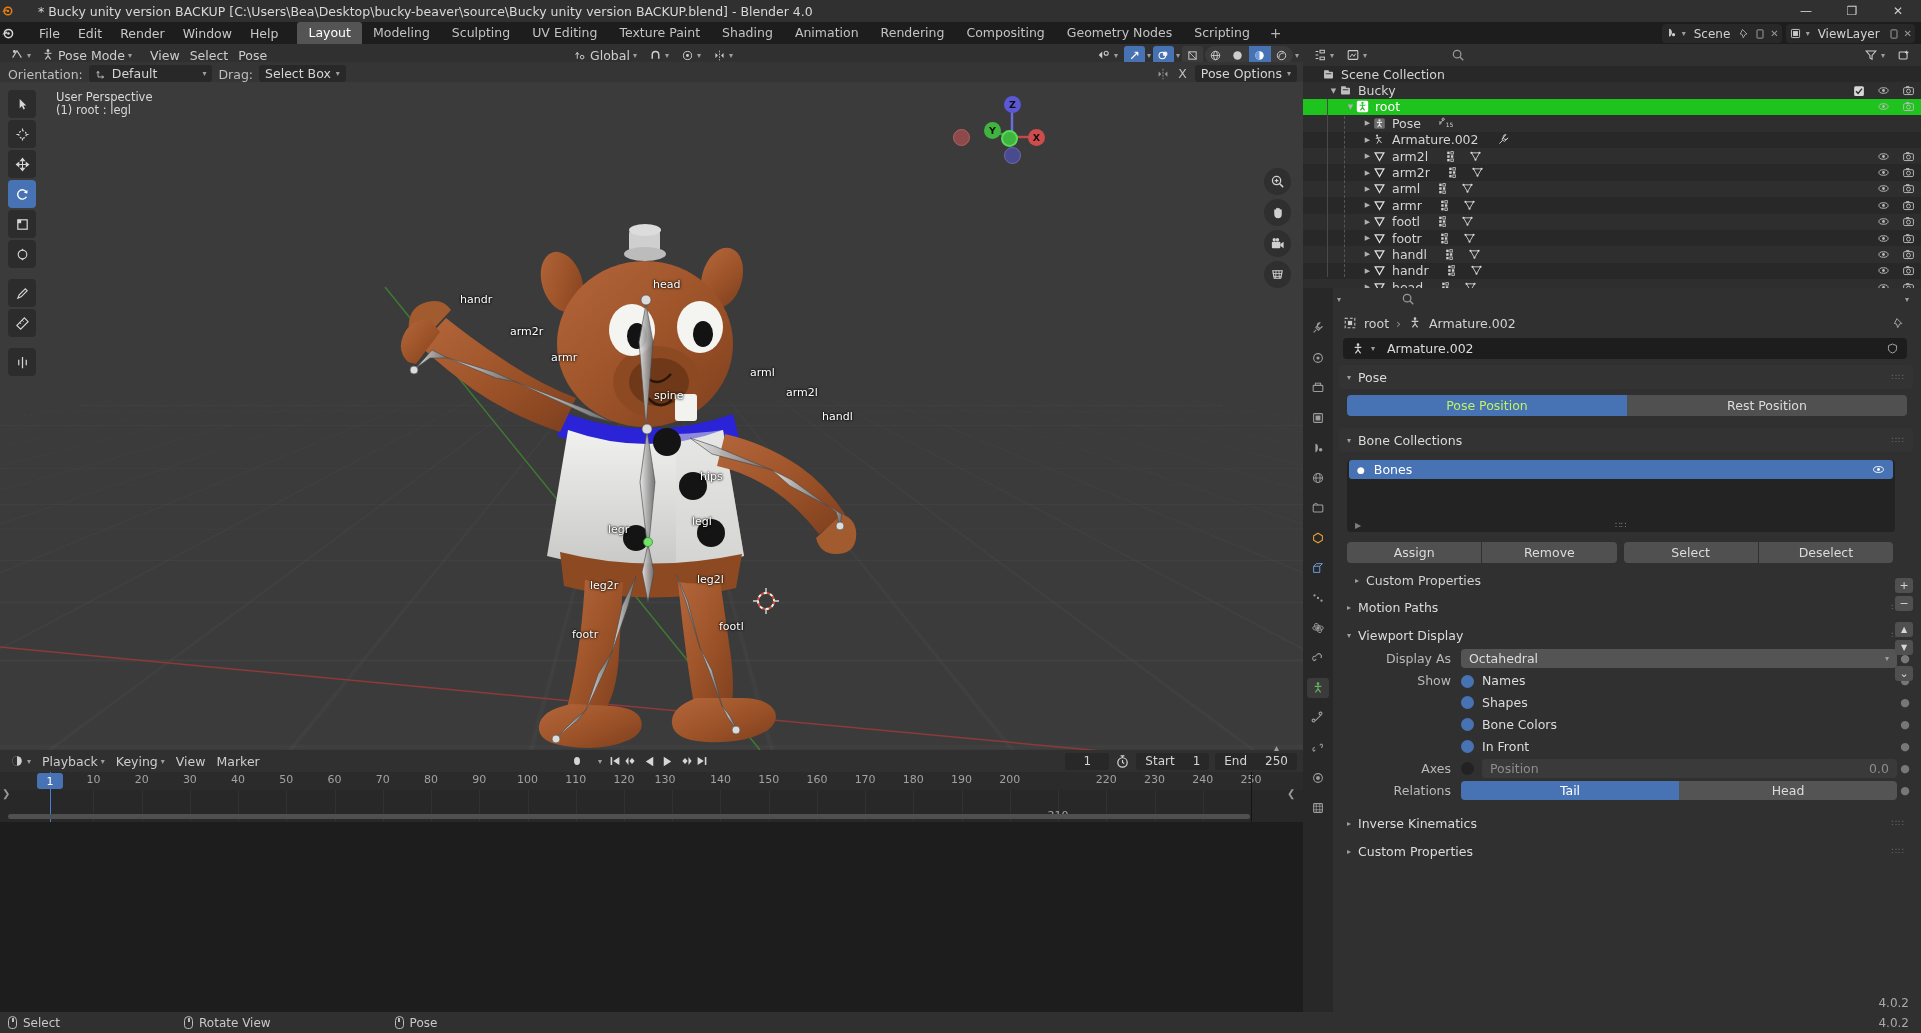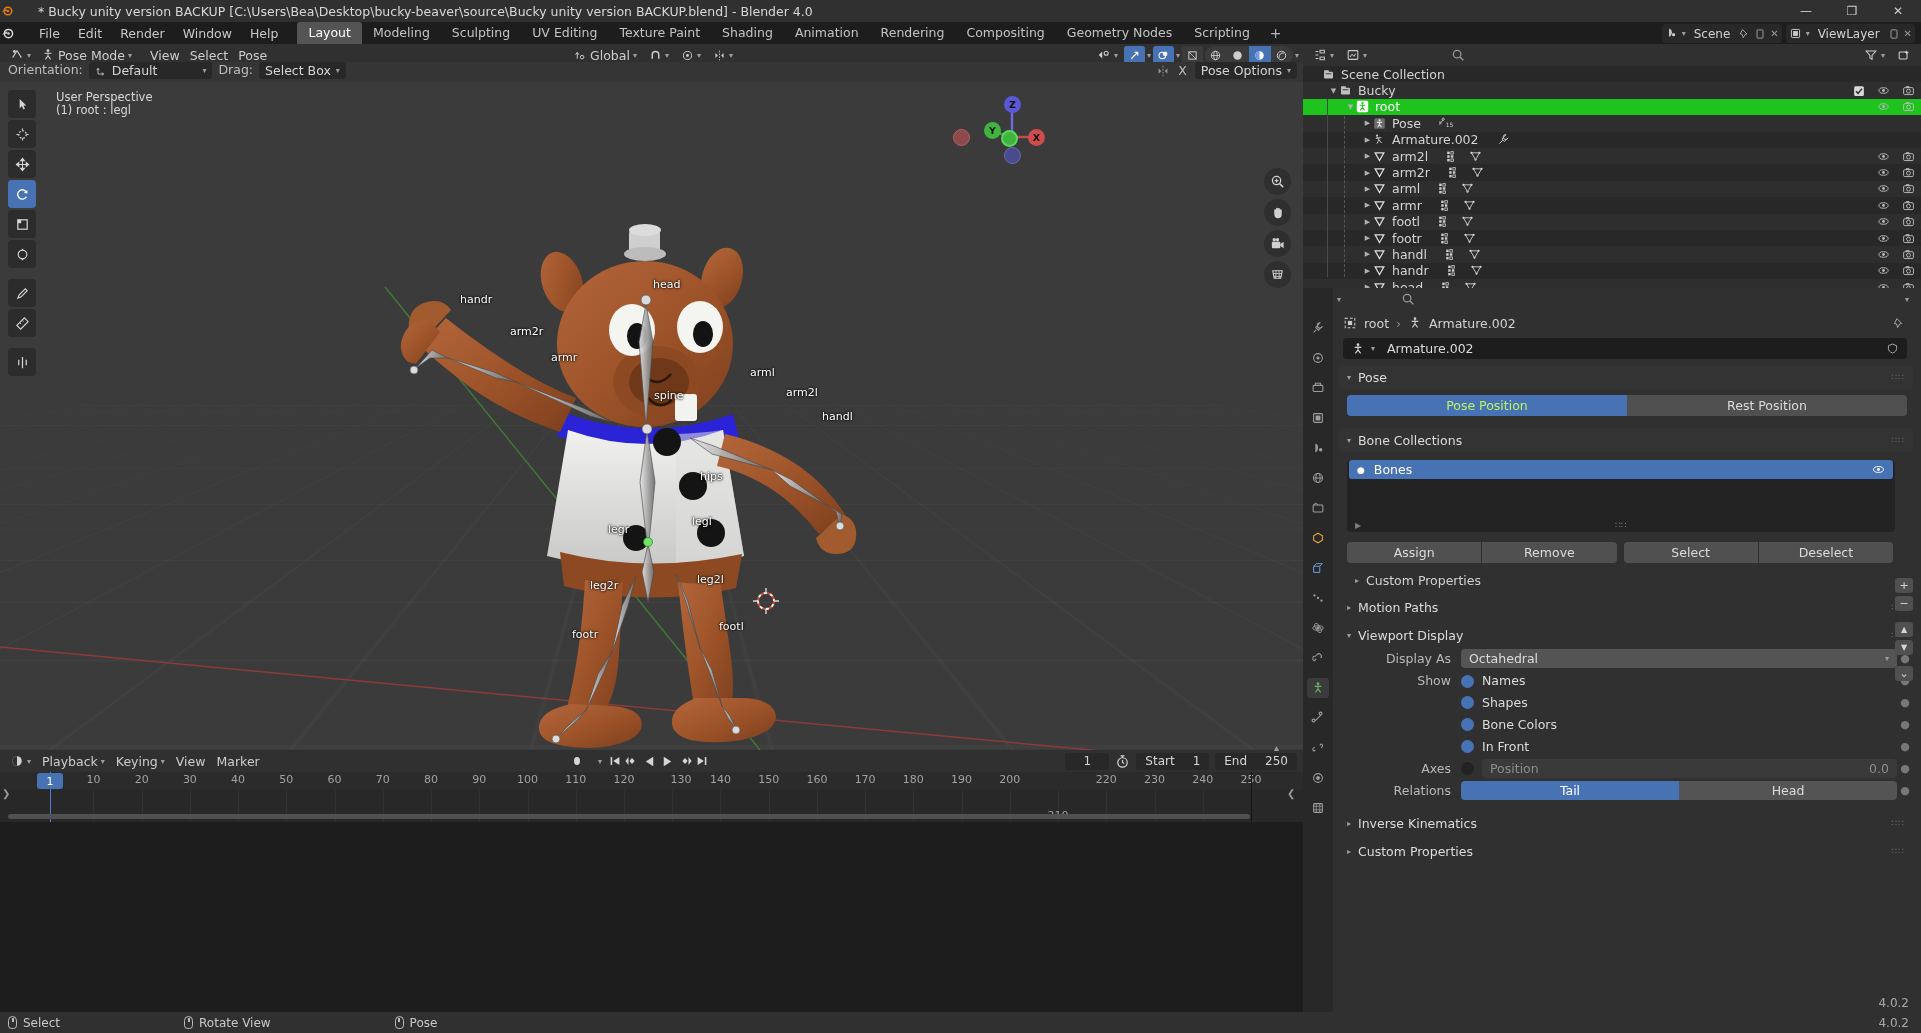--- a/index.html
+++ b/index.html
@@ -58,21 +58,21 @@
   .togbtn{ width:21px; height:18px; border-radius:3px; display:flex; align-items:center;
      justify-content:center; background:#3b3b3b;}
   .togbtn.on{ background:#4772b3;}
   .shade-group{ display:flex; background:#3b3b3b; border-radius:9px; overflow:hidden;}
   .shade-group div{ width:22px; height:18px; display:flex; align-items:center; justify-content:center;}
   .shade-group div.on{ background:#4772b3;}
 
   
   .tool-bar{
     position:absolute; top:62px; left:0; width:1303px; height:20px;
-    background:#353535; display:flex; align-items:flex-start; padding-left:8px; gap:6px;
+    background:#353535; display:flex; align-items:flex-end; padding-left:8px; gap:6px;
   }
   .tb-lbl{ font-size:12.5px; color:#bebebe;}
   .tb-field{ display:flex; align-items:center; gap:5px; background:#282828;
      border-radius:3px; height:17px; padding:0 6px; font-size:12.5px; color:#d5d5d5;}
   .tool-right{ position:absolute; right:6px; display:flex; align-items:center; gap:8px;}
 
   
   .viewport{
     position:absolute; top:82px; left:0; width:1303px; height:668px;
     background:#3b3b3b; overflow:hidden;
@@ -790,21 +790,21 @@
         <div class="tl-tick" style="left: 431.04px;">80</div>
         <div class="tl-vline" style="left: 431.04px;"></div>
         <div class="tl-tick" style="left: 479.273px;">90</div>
         <div class="tl-vline" style="left: 479.273px;"></div>
         <div class="tl-tick" style="left: 527.506px;">100</div>
         <div class="tl-vline" style="left: 527.506px;"></div>
         <div class="tl-tick" style="left: 575.739px;">110</div>
         <div class="tl-vline" style="left: 575.739px;"></div>
         <div class="tl-tick" style="left: 623.972px;">120</div>
         <div class="tl-vline" style="left: 623.972px;"></div>
-        <div class="tl-tick" style="left: 681px; text-align: center;">130</div>
+        <div class="tl-tick" style="left: 665px; text-align: center;">130</div>
         <div class="tl-vline" style="left: 672.205px;"></div>
         <div class="tl-tick" style="left: 720.438px;">140</div>
         <div class="tl-vline" style="left: 720.438px;"></div>
         <div class="tl-tick" style="left: 768.671px;">150</div>
         <div class="tl-vline" style="left: 768.671px;"></div>
         <div class="tl-tick" style="left: 816.904px;">160</div>
         <div class="tl-vline" style="left: 816.904px;"></div>
         <div class="tl-tick" style="left: 865.137px;">170</div>
         <div class="tl-vline" style="left: 865.137px;"></div>
         <div class="tl-tick" style="left: 913.369px;">180</div>

